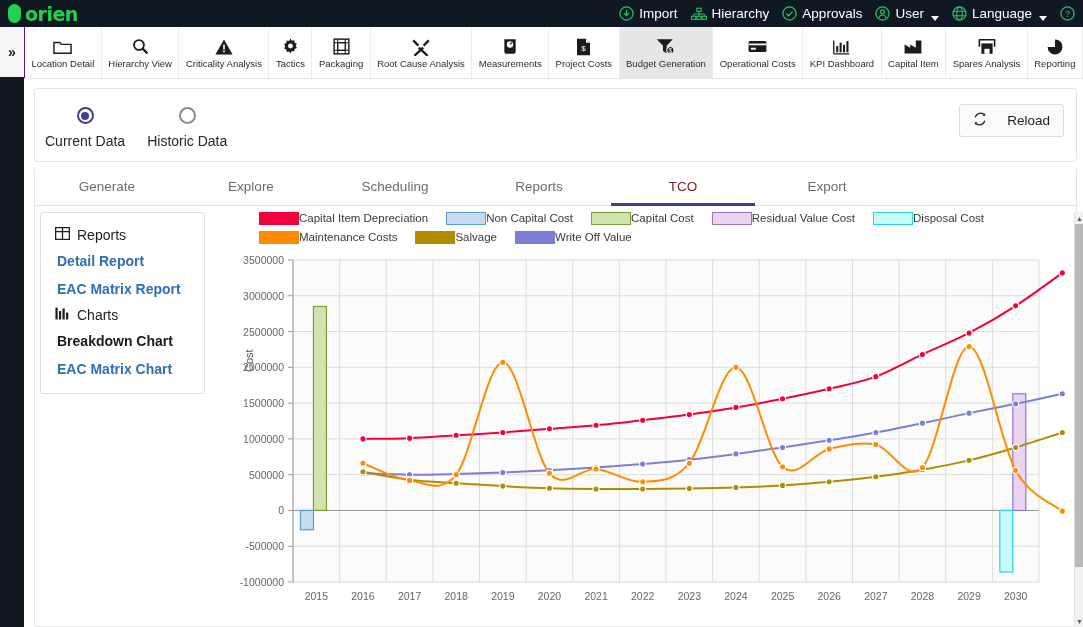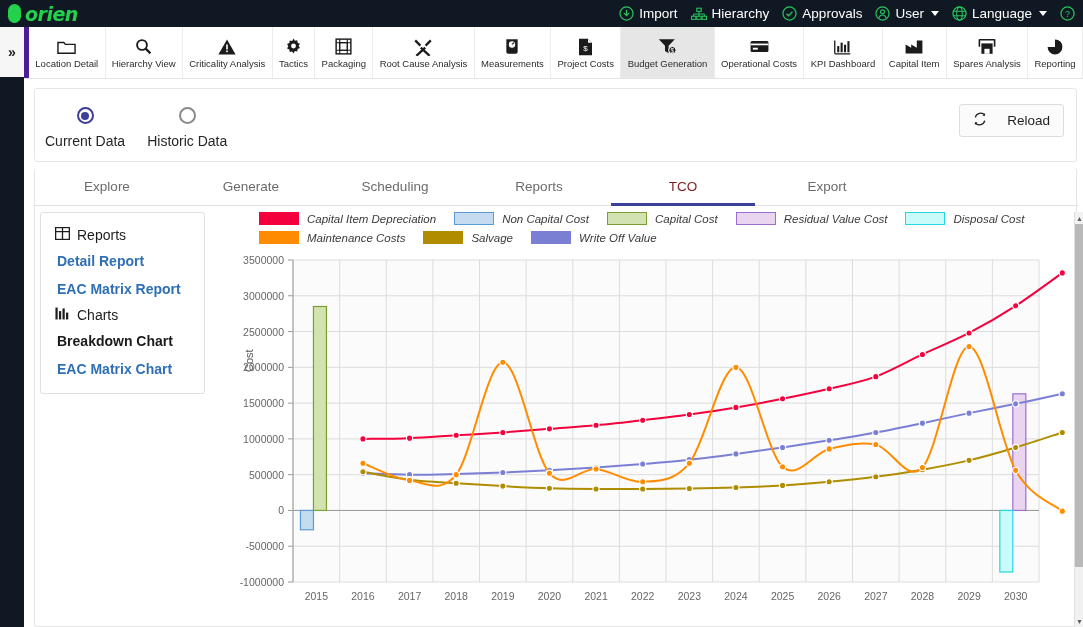--- a/index.html
+++ b/index.html
@@ -11,32 +11,32 @@
     overflow:hidden;
     position:relative;
   }
 
   
   .topbar{
     position:absolute; left:0; top:0; width:1083px; height:27px;
     background:#101824;
     display:flex; align-items:center;
   }
-  .logo-wrap{ display:flex; align-items:center; padding-left:8px;font-style:italic; }
+  .logo-wrap{ display:flex; align-items:center; padding-left:8px; }
   .logo-dot{
     width:13px; height:19px; border-radius:7px;
     background:#23d14d; display:inline-block; margin-right:4px;
   }
   .logo-text{
     color:#23d14d; font-size:19px; font-weight:bold; letter-spacing:-0.5px;
     font-family:"DejaVu Sans", sans-serif;
   }
   .topnav{ margin-left:auto; display:flex; align-items:center; padding-right:8px; gap:13px; }
   .topnav-item{
-    display:flex; align-items:center; gap:5px;
+    display:flex; align-items:flex-end; gap:5px;
     color:#ffffff; font-size:13.5px; cursor:pointer; white-space:nowrap;
   }
   .topnav-item .ic{ color:#25c85b; display:flex; align-items:center; }
   .caret{
     width:0;height:0;border-left:4px solid transparent;border-right:4px solid transparent;
     border-top:5px solid #ffffff; margin-left:2px;
   }
 
   
   .leftrail{
@@ -53,21 +53,21 @@
   .ribbon{
     position:absolute; left:24px; top:27px; width:1059px; height:52px;
     background:#ffffff; border-bottom:1px solid #e3e3e3;
     display:flex; align-items:stretch;
   }
   .rib-item{
     flex:1 1 auto; display:flex; flex-direction:column; align-items:center;
     justify-content:center; gap:3px; padding:4px 3px 3px;
     border-right:1px solid #ececec; cursor:pointer; min-width:0;
   }
-  .rib-item:first-child{ border-left:5px solid #4c1d95; }
+  .rib-item:first-child{ border-left:1px solid #4c1d95; }
   .rib-item.active{ background:#e6e6e6; }
   .rib-ic{ height:19px; display:flex; align-items:center; justify-content:center; color:#1b1b1b;}
   .rib-lb{ font-size:9.5px; color:#2b2b2b; white-space:nowrap; line-height:1; }
 
   
   .card1{
     position:absolute; left:34px; top:88px; width:1043px; height:74px;
     background:#fff; border:1px solid #e5e5e5; border-radius:3px;
   }
   .radio-row{ position:absolute; left:10px; top:18px; display:flex; align-items:center; gap:22px;}
@@ -120,21 +120,21 @@
   .sp-link.current{ color:#1a1a1a; }
 
   
   .chartwrap{
     position:absolute; left:186px; top:44px; width:840px; height:410px;
   }
   .legend{
     position:absolute; left:38px; top:0px; width:800px;
     display:flex; flex-wrap:wrap; align-items:center; row-gap:6px;
   }
-  .lg{ display:flex; align-items:center; gap:8px; margin-right:18px;font-style:italic; }
+  .lg{ display:flex; margin-right:18px; }
   .lg-sw{ width:40px; height:13px; }
   .lg-lb{ font-size:11.5px; color:#3a3a3a; white-space:nowrap; }
 
   .plotbox{ position:absolute; left:0; top:40px; width:840px; height:370px; }
   .ylabel{
     position:absolute; left:22px; top:160px;
     font-size:11px; color:#555; transform:rotate(-90deg); transform-origin:left top;
   }
 
   
@@ -385,24 +385,24 @@
           <path d="M2.2 14.8v-3.0h3.0z" fill="#222"></path>
         </svg>
     </span>
     <span>Reload</span>
   </div>
 </div>
 
 <div class="card2">
   <div class="tabs" id="tabs">
       <div class="tab">
+        <span>Generate</span>
+      </div>
+      <div class="tab">
         <span>Explore</span>
-      </div>
-      <div class="tab">
-        <span>Generate</span>
       </div>
       <div class="tab">
         <span>Scheduling</span>
       </div>
       <div class="tab">
         <span>Reports</span>
       </div>
       <div class="tab active">
         <span>TCO</span>
       </div>

